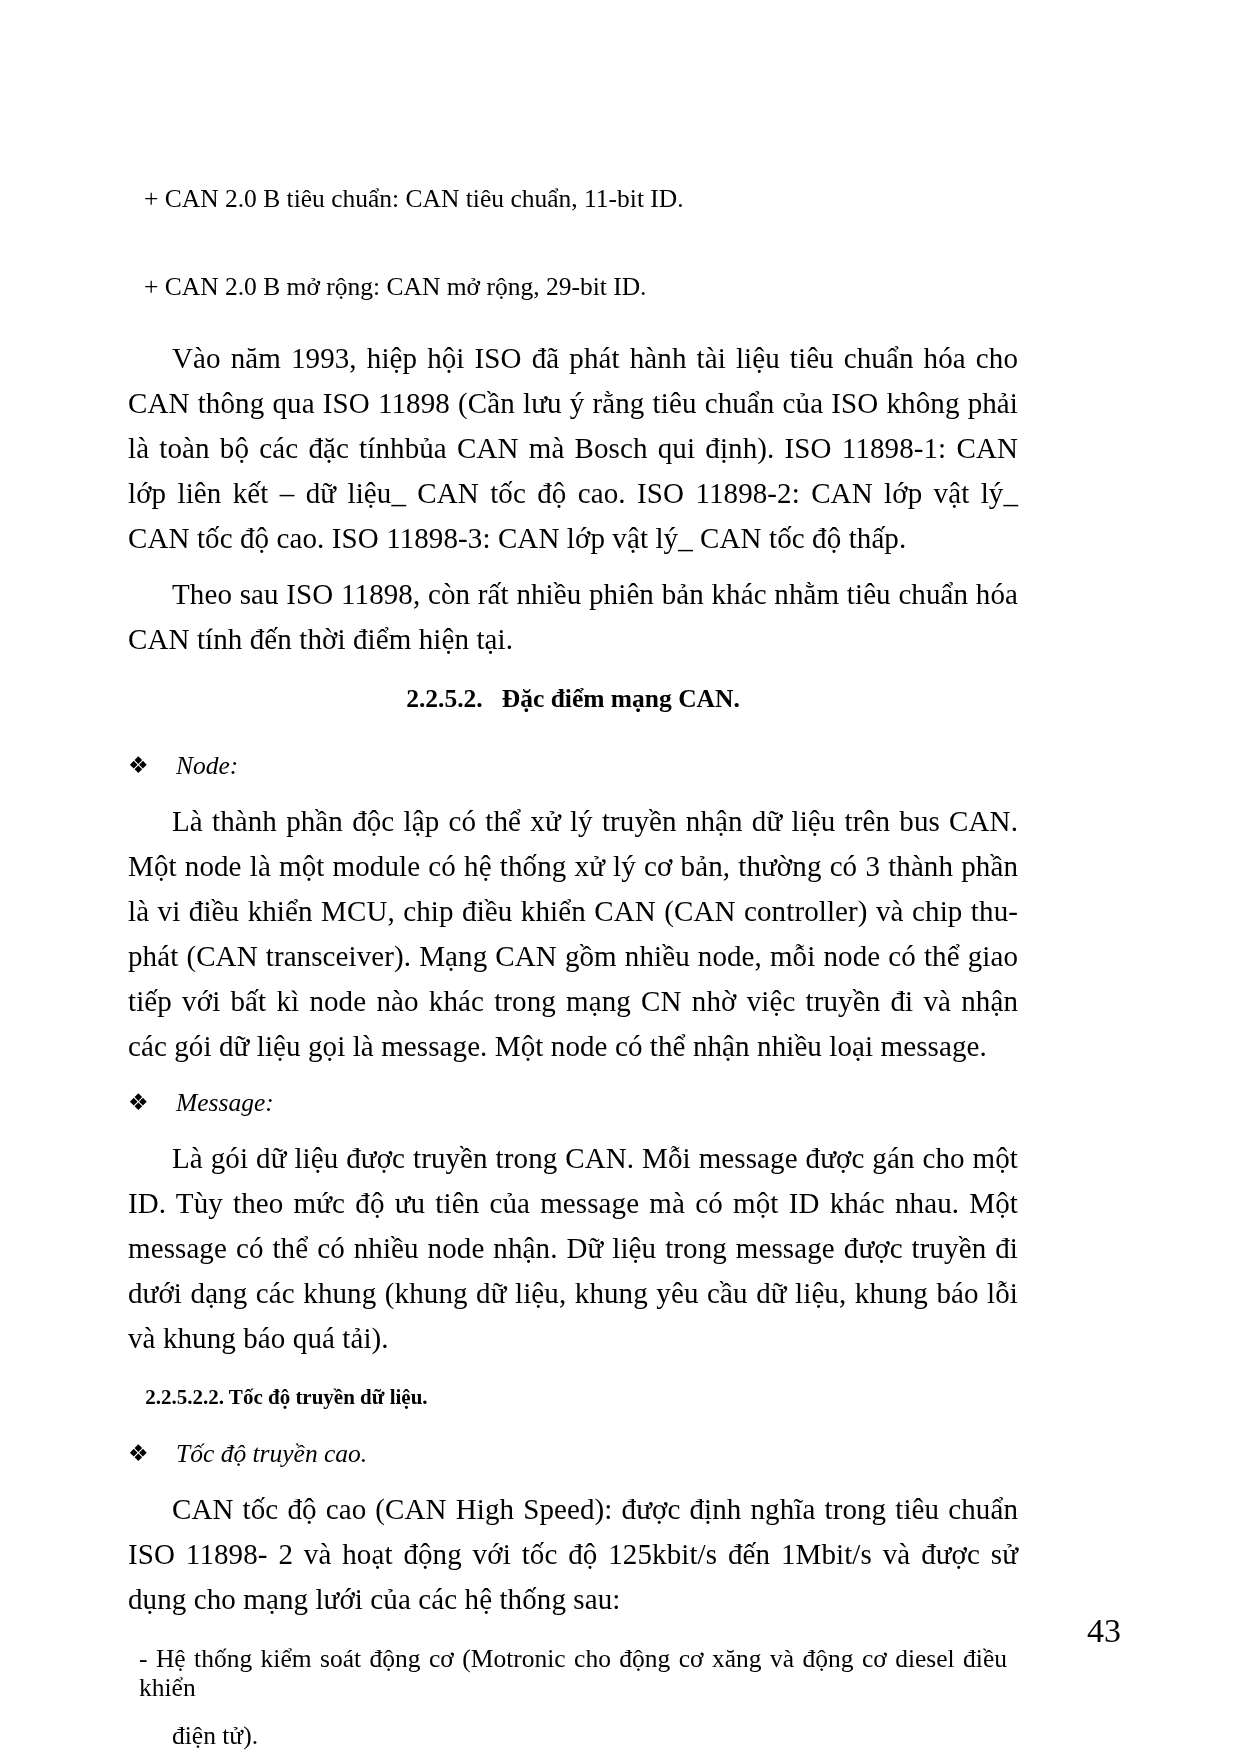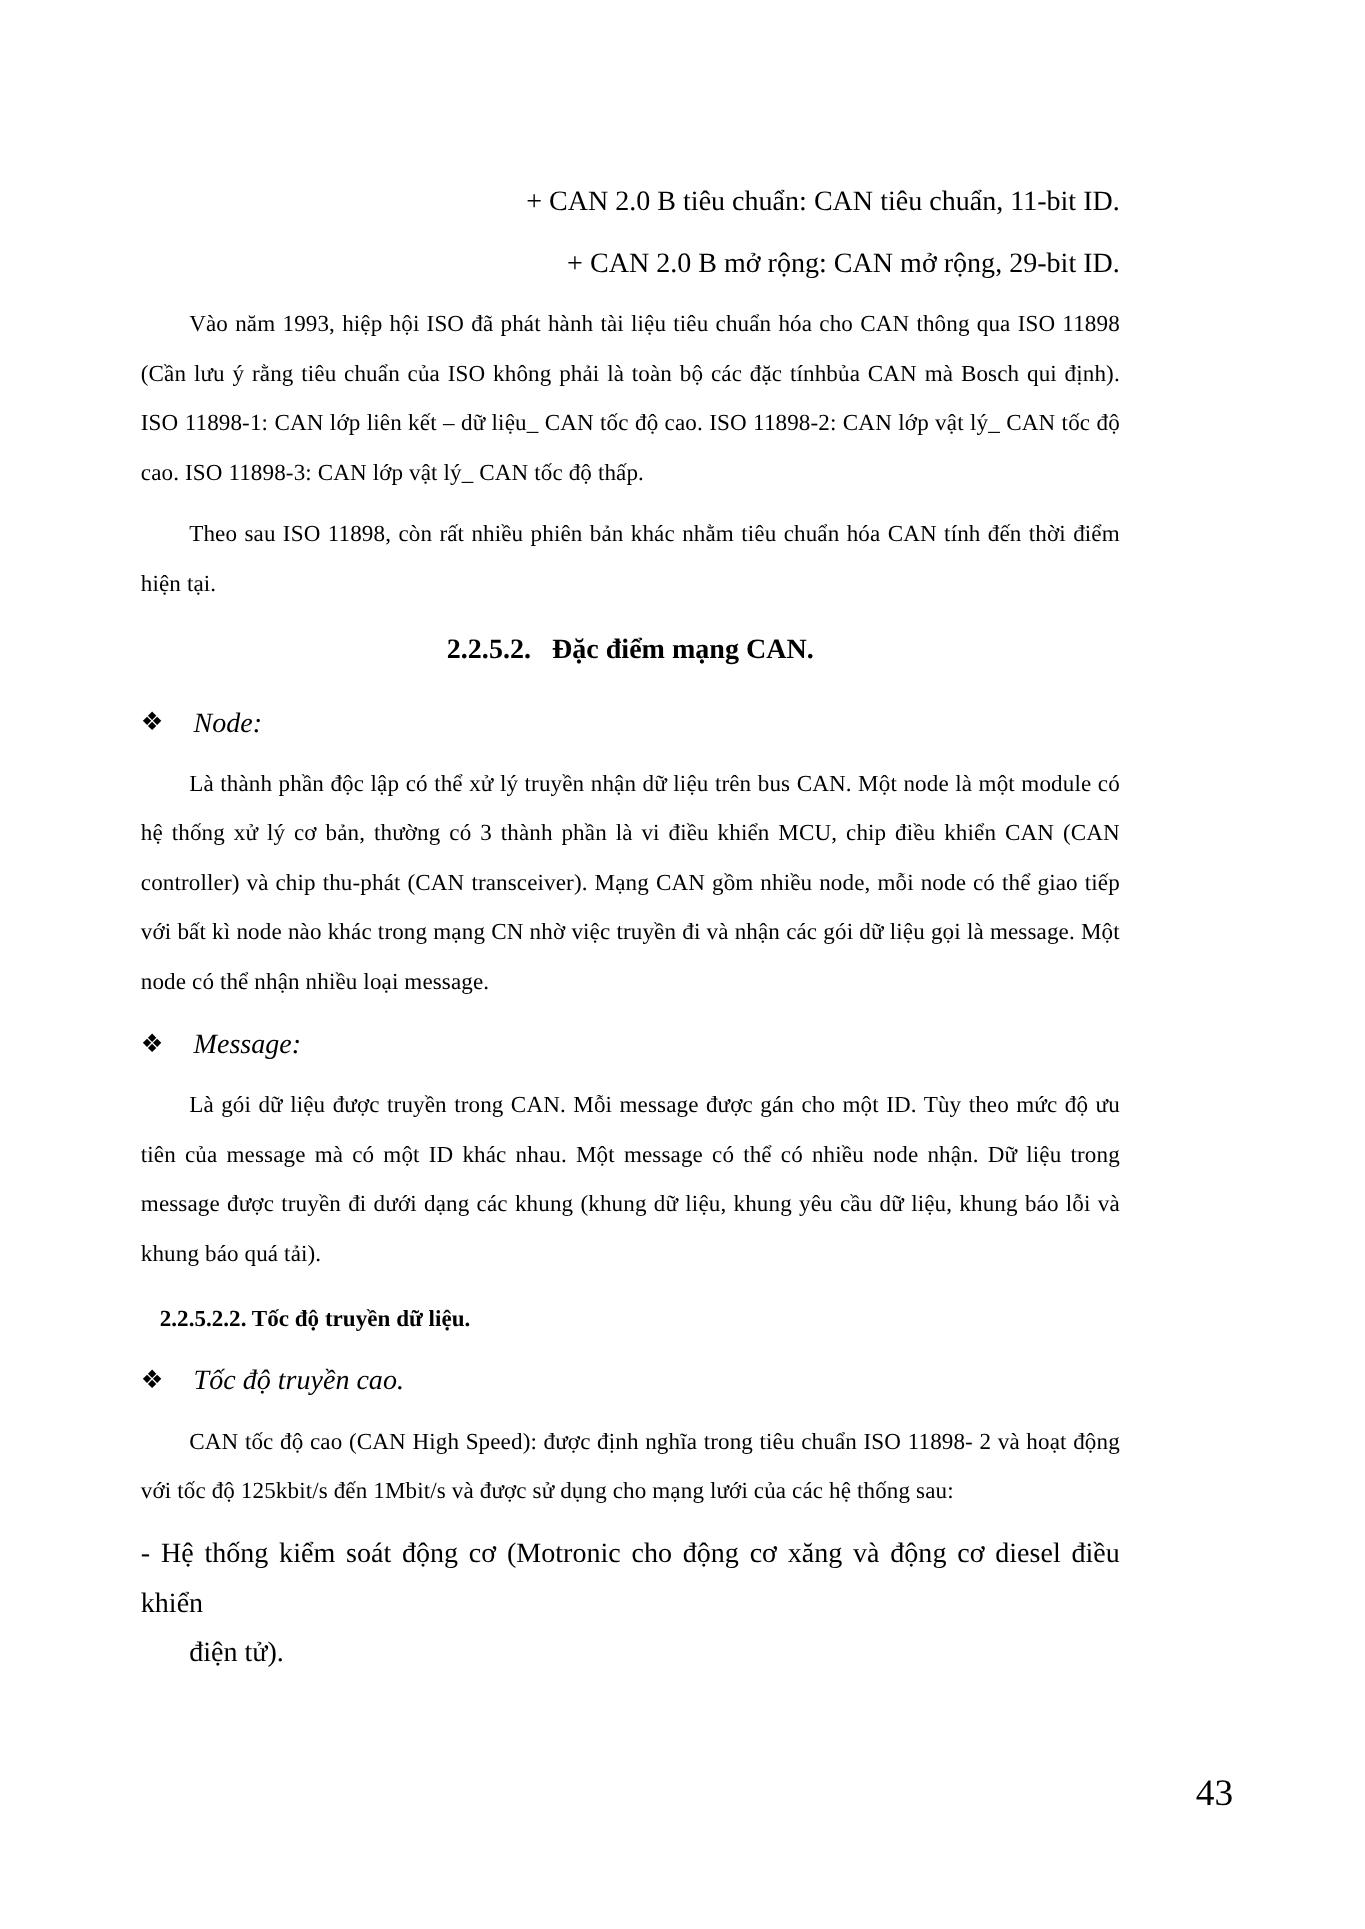--- a/index.html
+++ b/index.html
@@ -18,32 +18,32 @@
     font-family: "Liberation Serif", "DejaVu Serif", serif;
     color: #000000;
   }
   .content {
     position: absolute;
     left: 128px;
     top: 160px;
     width: 890px;
   }
   .line-para {
-    font-size: 21px;
+    font-size: 29px;
     line-height: 45px;
     text-align: justify;
     text-justify: inter-word;
     margin: 0 0 0 0;
     letter-spacing: 0.1px;
   }
   .plain {
     font-size: 25.5px;
     line-height: 45px;
-    margin: 0;
-    text-align: right;
+    margin: 16px;
+    text-align: left;
   }
   .indent {
     text-indent: 44px;
   }
   .heading {
     font-weight: bold;
     font-size: 25.5px;
     line-height: 45px;
     margin: 0;
     white-space: pre;
@@ -72,22 +72,22 @@
     font-size: 23px;
     line-height: 45px;
   }
   .bullet-text {
     font-style: italic;
   }
   .gap-sm { height: 11px; }
   .gap-md { height: 14px; }
   .dash-item {
     font-size: 25.5px;
-    line-height: 45px;
-    margin: 0;
+    line-height: 29px;
+    margin: 11px;
     text-align: justify;
     padding-left: 0;
   }
   .dash-cont {
     font-size: 25.5px;
     line-height: 45px;
     margin: 0;
     padding-left: 44px;
   }
   .page-number {

